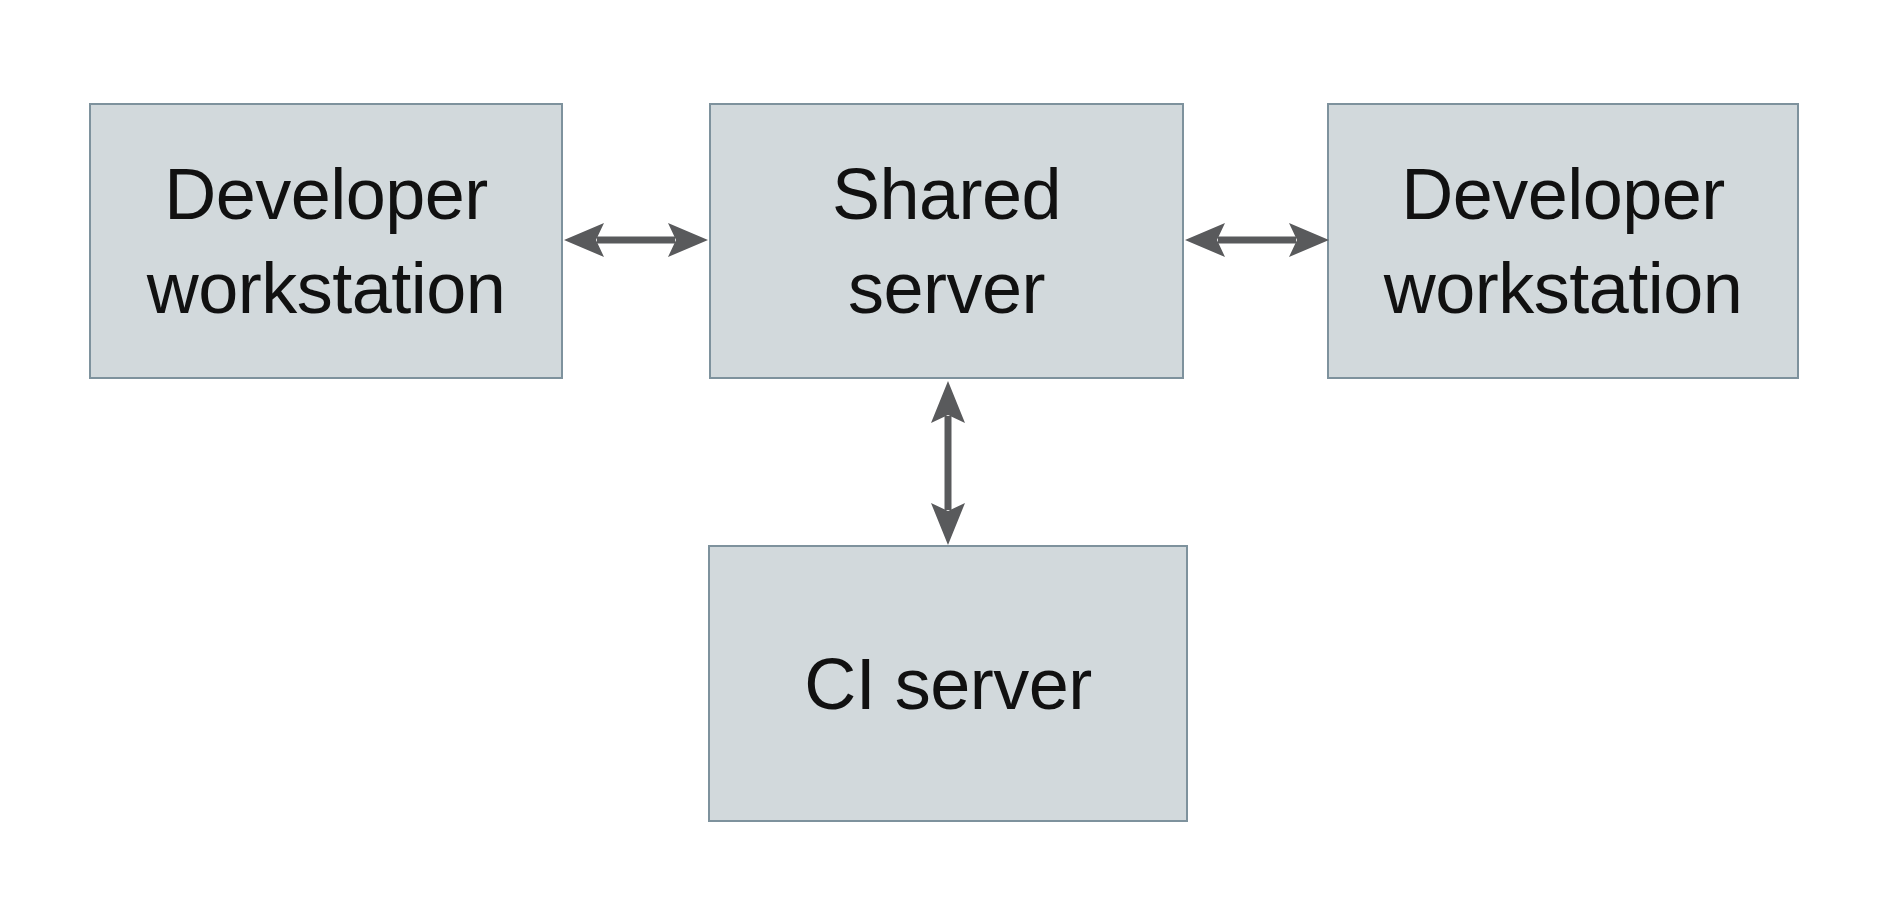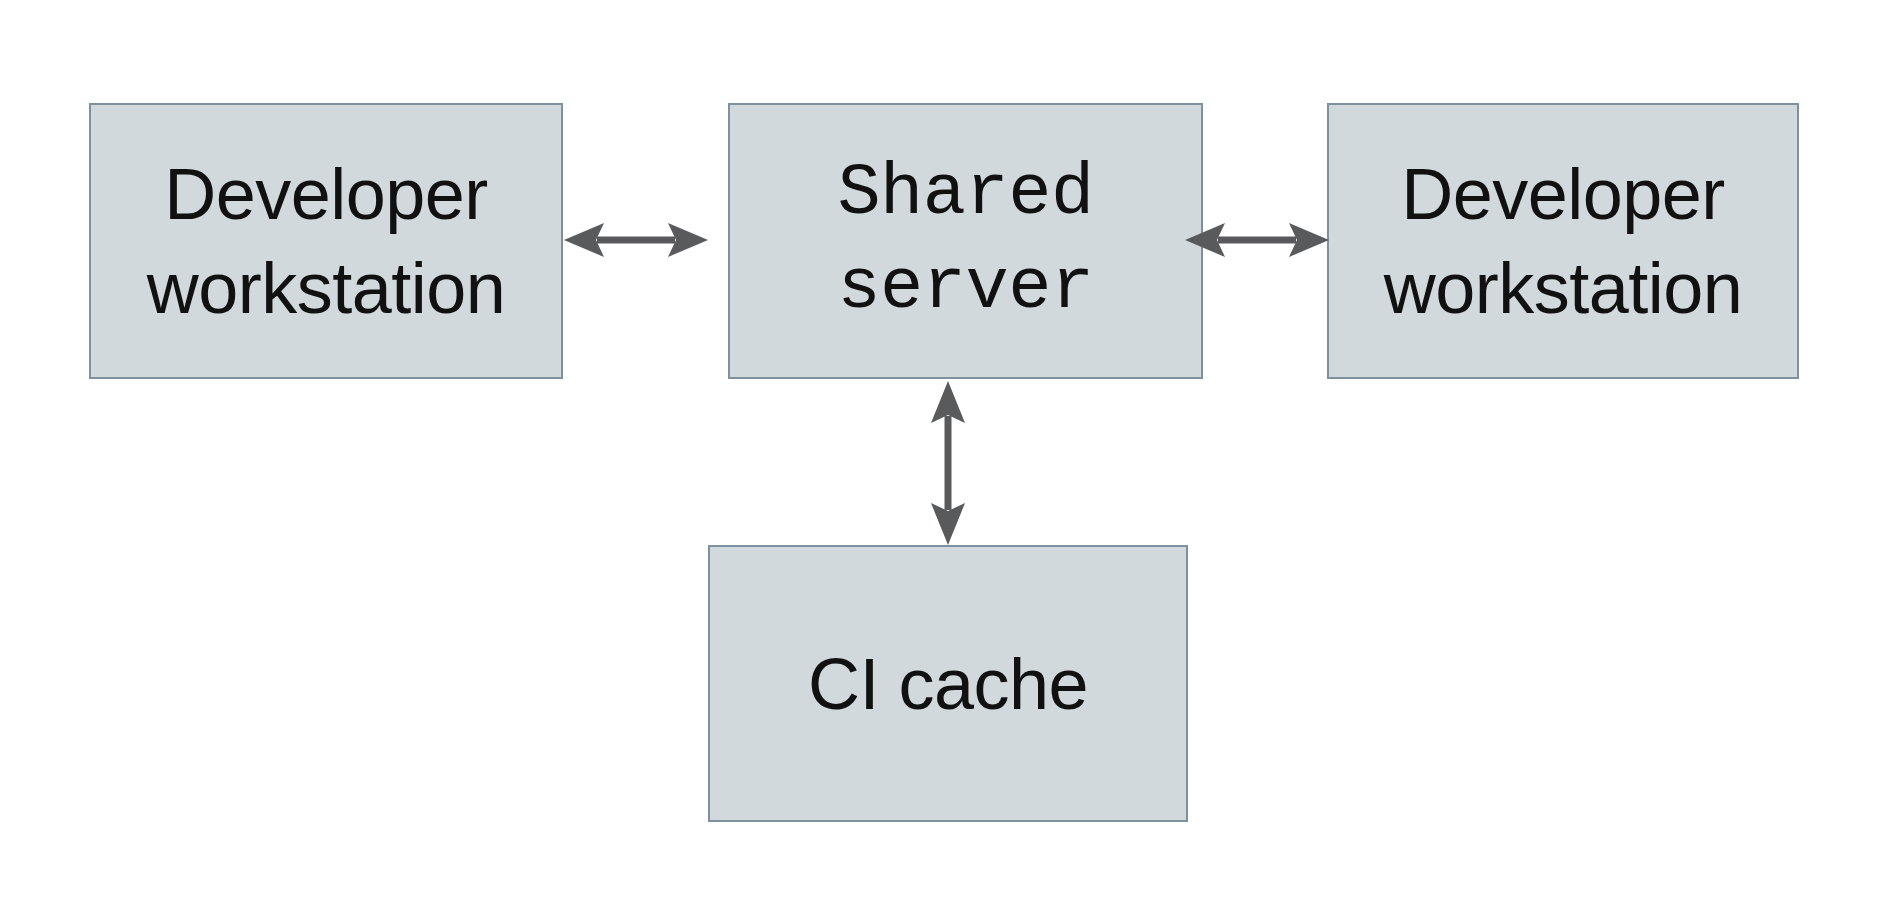--- a/index.html
+++ b/index.html
@@ -21,21 +21,21 @@
     flex-direction:column;
     align-items:center;
     justify-content:center;
     text-align:center;
     color:var(--text);
     font-size:72px;
     line-height:94px;
     letter-spacing:-0.5px;
   }
   .node-dev-left  {left:89px;  top:103px; width:474px; height:276px;}
-  .node-cache     {left:728px; top:103px; width:475px; height:276px;font-family:Liberation Mono, monospace;}
+  .node-cache     {left:709px; top:103px; width:475px; height:276px;}
   .node-dev-right {left:1327px;top:103px; width:472px; height:276px;}
   .node-ci        {left:708px; top:545px; width:480px; height:277px;}
   .connector{position:absolute;display:block;}
   .connector .head{fill:var(--arrow);}
   .connector .shaft{stroke:var(--arrow);stroke-width:7;}
   .arrow-h-left {left:563px; top:218px;}
   .arrow-h-right{left:1184px;top:218px;}
   .arrow-v      {left:926px; top:380px;}
 </style>
 </head>
@@ -52,21 +52,21 @@
     <div>Shared</div>
     <div>server</div>
   </div>
 
   <div class="node node-dev-right">
     <div>Developer</div>
     <div>workstation</div>
   </div>
 
   <div class="node node-ci">
-    <div>CI cache</div>
+    <div>CI server</div>
   </div>
 
   <svg class="connector arrow-h-left" width="146" height="44" viewBox="0 0 146 44">
     <line class="shaft" x1="34" y1="22" x2="112" y2="22"></line>
     <polygon class="head" points="1,22 41,5 33,22 41,39"></polygon>
     <polygon class="head" points="145,22 105,5 113,22 105,39"></polygon>
   </svg>
 
   <svg class="connector arrow-h-right" width="146" height="44" viewBox="0 0 146 44">
     <line class="shaft" x1="34" y1="22" x2="112" y2="22"></line>

